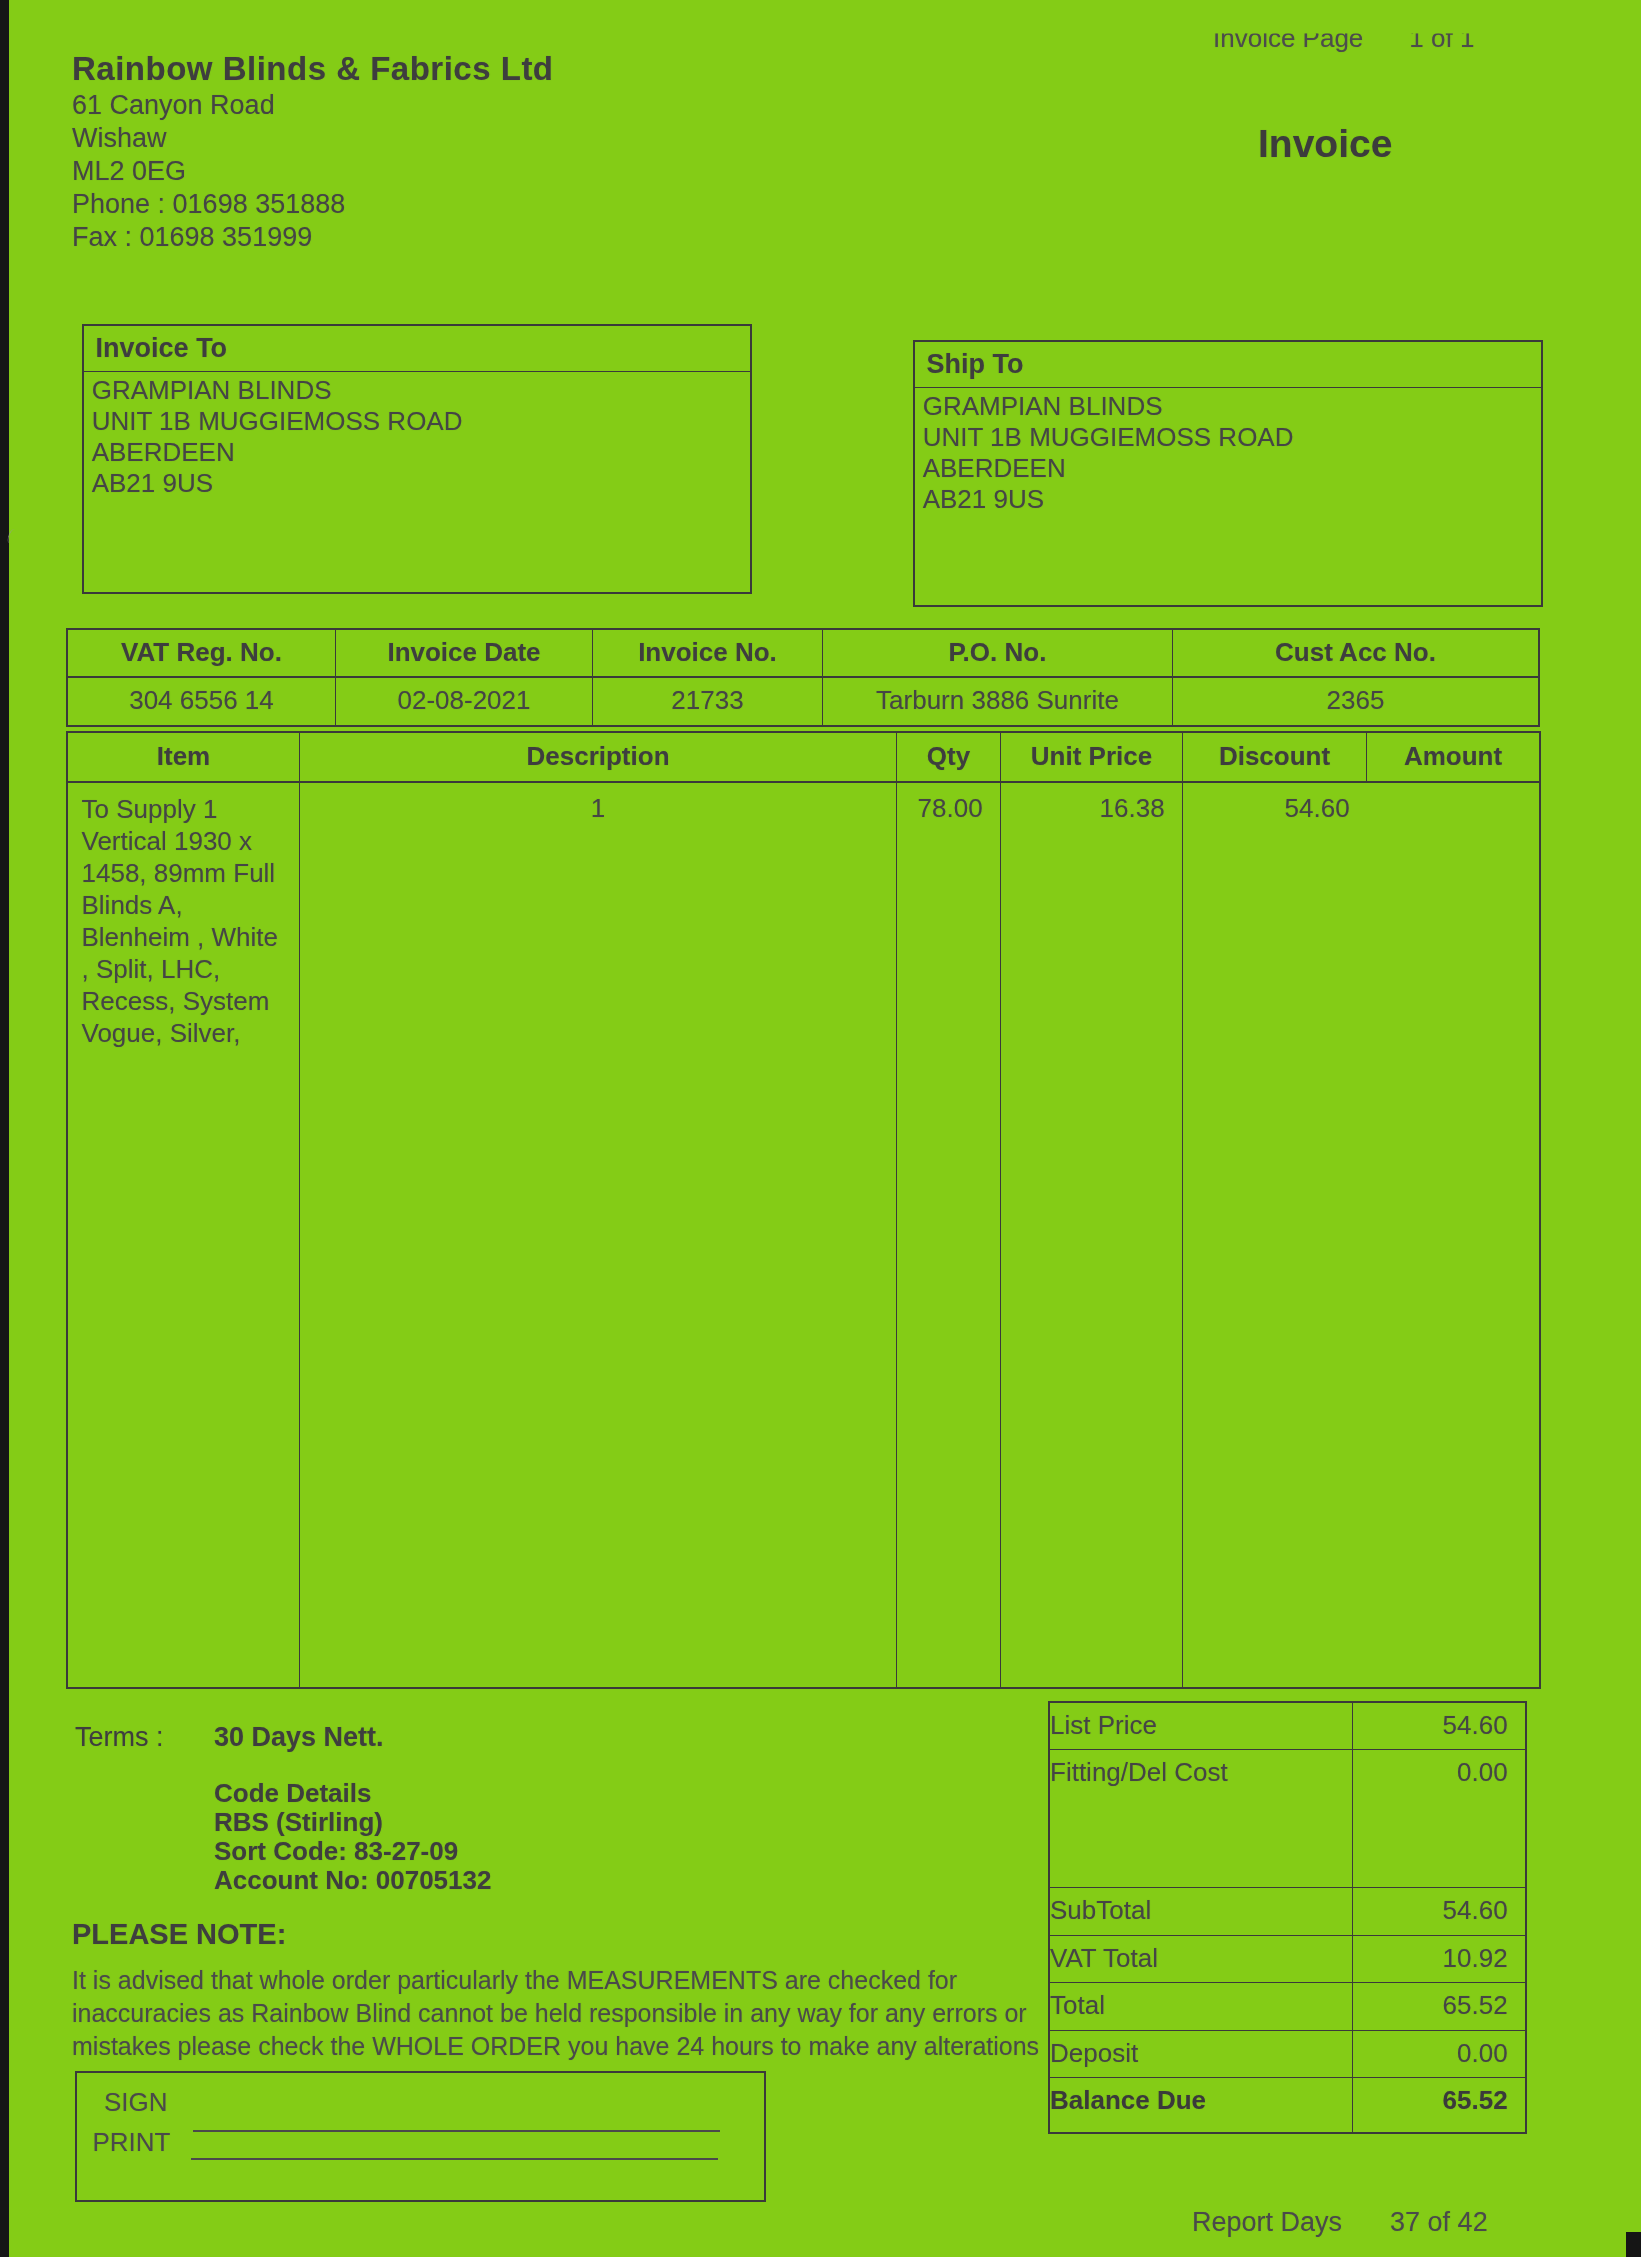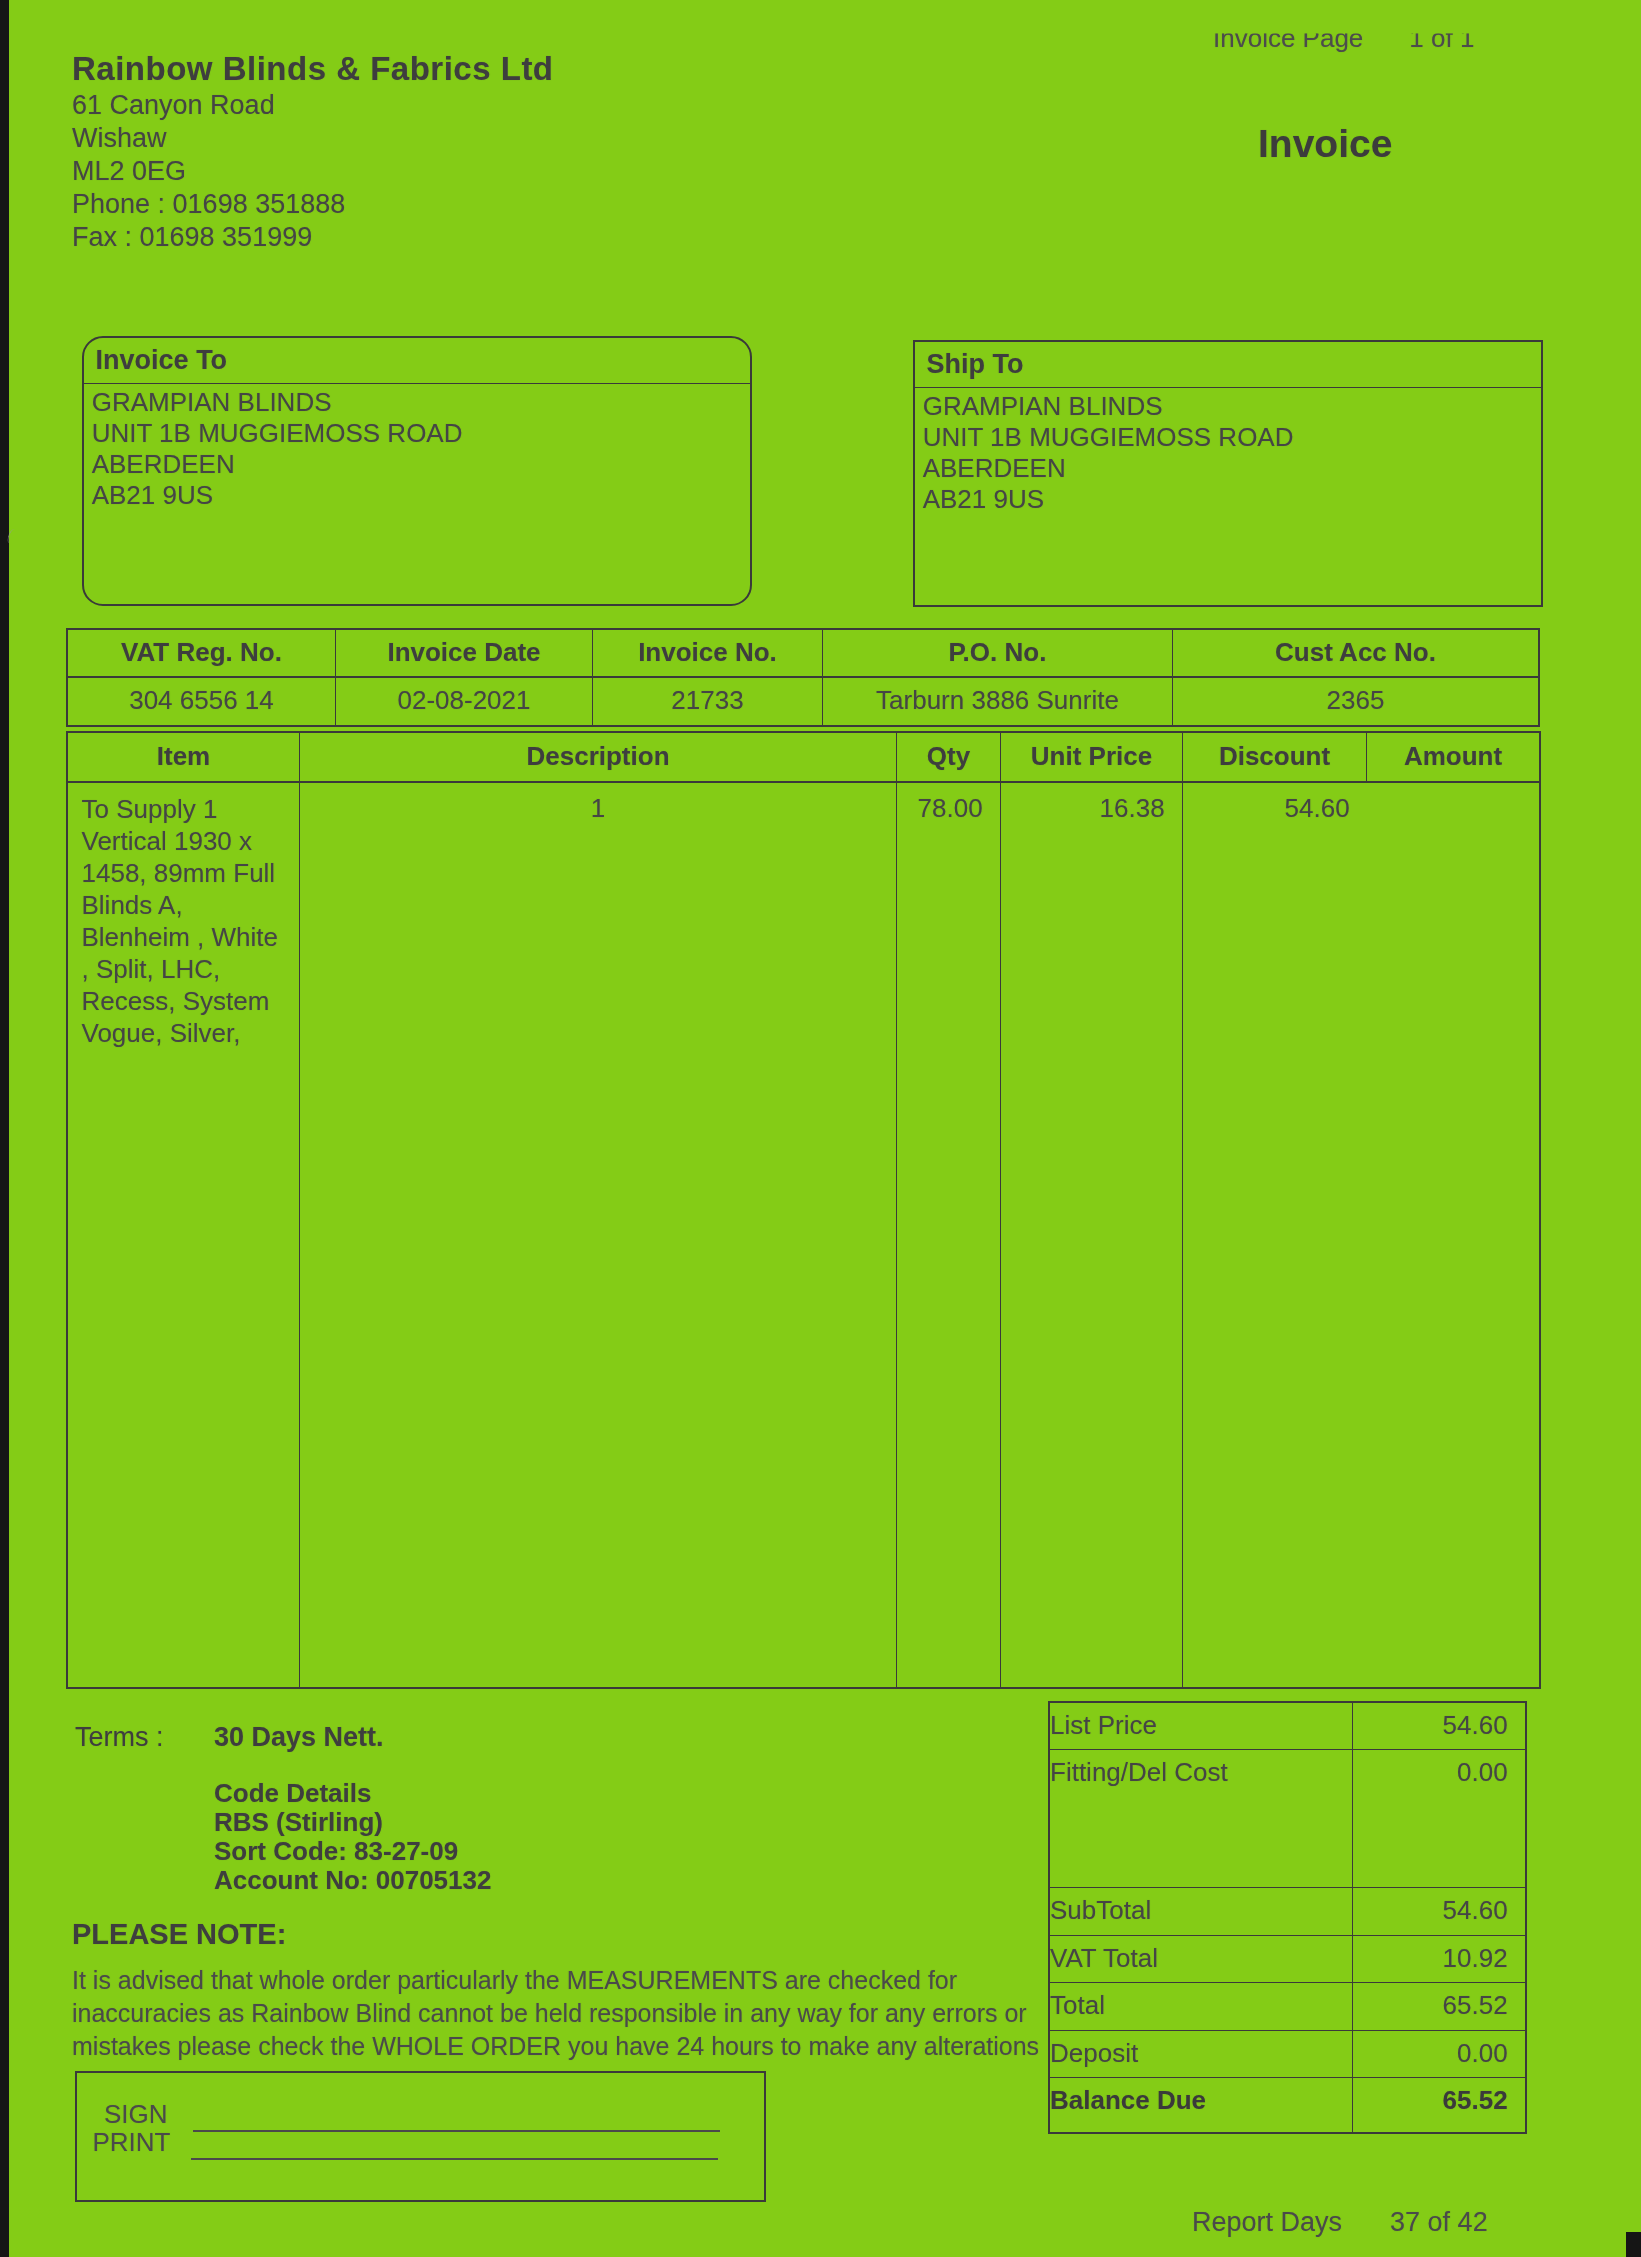--- a/index.html
+++ b/index.html
@@ -20,21 +20,21 @@
   .company .line{font-size:27px;line-height:32px;margin-top:1px;}
   .company .line:first-of-type{margin-top:11.6px;}
 
   
   .page-note{position:absolute;left:1213px;top:23px;display:flex;gap:46px;
     font-size:26px;color:#4c4c4c;clip-path:inset(10.6px 0 0 0);}
   .invoice-title{position:absolute;left:1258px;top:122px;font-size:39px;font-weight:bold;color:#3c3c3c;}
 
   
   .addr-box{position:absolute;border:2.9px solid #3a3a3a;background:transparent;}
-  .addr-box.invoice-to{left:82px;top:336px;width:666px;height:266px;border-radius:21px;}
+  .addr-box.invoice-to{left:82px;top:324px;width:666px;height:266px;}
   .addr-box.ship-to{left:913px;top:340px;width:626px;height:263px;}
   .addr-box .hd{font-size:27px;font-weight:bold;padding:6.8px 0 7.7px 11.6px;border-bottom:1.9px solid #3a3a3a;color:#3e3e3e;}
   .addr-box .bd{padding:2.9px 0 0 7.7px;font-size:26px;line-height:31px;}
 
   
   .meta{position:absolute;left:66px;top:628px;width:1470px;border:2.9px solid #3a3a3a;}
   .meta .row{display:grid;grid-template-columns:268px 257px 230px 350px 1fr;}
   .meta .row.head{border-bottom:2.9px solid #3a3a3a;font-weight:bold;color:#3e3e3e;}
   .meta .cell{border-right:1.9px solid #3a3a3a;text-align:center;font-size:26px;padding:6.8px 3.9px 8.7px;}
   .meta .cell:last-child{border-right:none;}
@@ -69,21 +69,21 @@
   .t-row{display:grid;grid-template-columns:303px 1fr;border-top:1.9px solid #3a3a3a;}
   .t-row:first-child{border-top:none;}
   .t-label{border-right:1.9px solid #3a3a3a;text-align:left;padding:6.8px 13.5px 8.7px 0;font-size:26px;}
   .t-value{text-align:right;padding:6.8px 17.4px 8.7px 0;font-size:26px;}
   .t-row.tall{height:137px;}
   .t-row.balance .t-label,.t-row.balance .t-value{font-weight:bold;color:#3a3a3a;padding-bottom:15.4px;}
 
   
   .sign-box{position:absolute;left:75px;top:2071px;width:687px;height:127px;border:2.9px solid #3a3a3a;}
   .sig-label{position:absolute;font-size:26px;color:#4a4a4a;}
-  .sig-label.sign{left:27px;top:26px;}
+  .sig-label.sign{left:27px;top:14px;}
   .sig-label.print{left:15.4px;top:54px;}
   .sig-line{position:absolute;width:527px;border-bottom:2.9px solid #4a4a4a;}
   .sig-line.sign{left:116px;top:57px;}
   .sig-line.print{left:114px;top:85px;}
 
   
   .footer{position:absolute;left:1192px;top:2207px;display:flex;gap:48px;font-size:27px;color:#4a4a4a;}
 </style>
 </head>
 <body>

